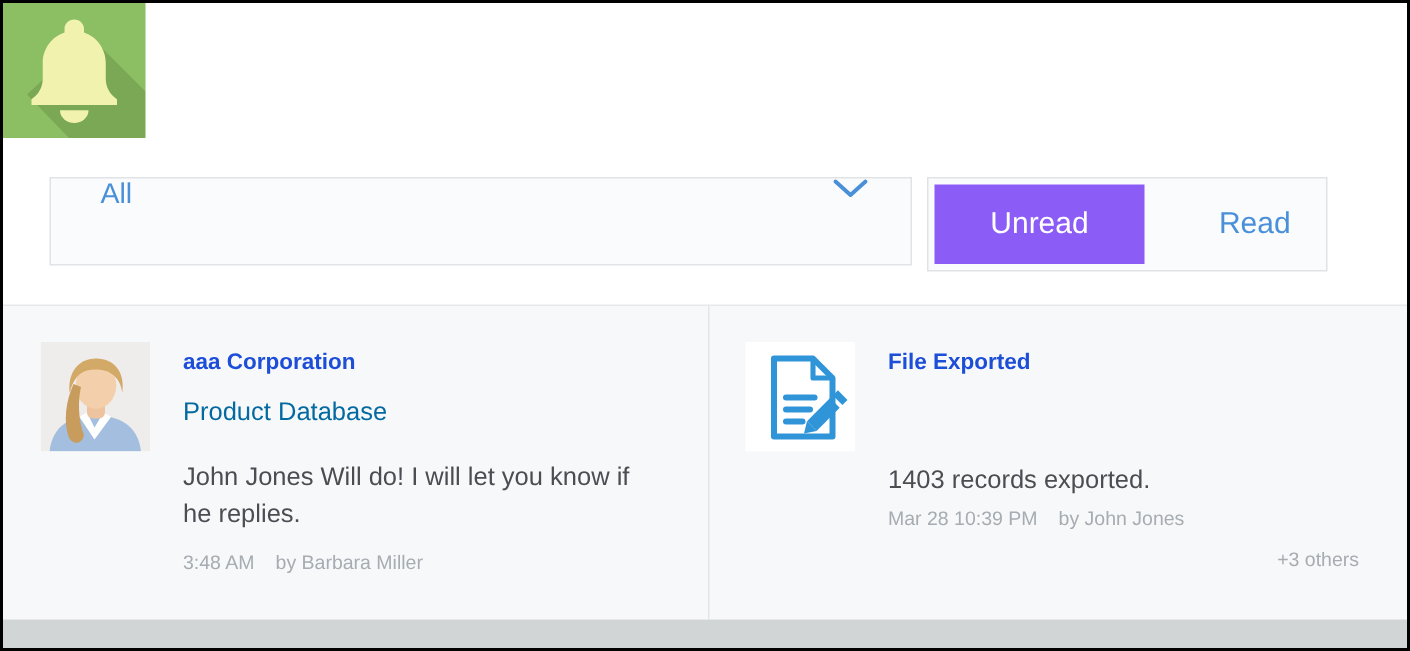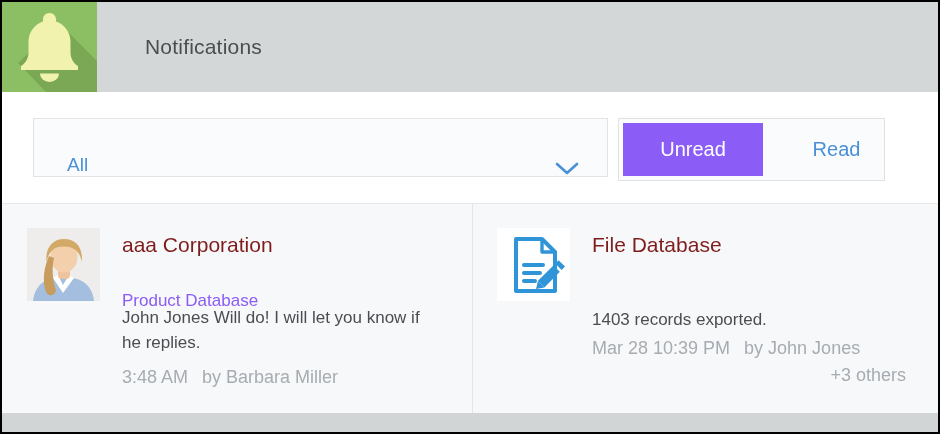--- a/index.html
+++ b/index.html
@@ -33,21 +33,21 @@
     color:#4a4e51;
     letter-spacing:0.2px;
   }
 
   
   .dropdown {
     position:absolute; left:31px; top:116px;
     width:575px; height:59px;
     background:#fafbfc;
     border:1px solid #e1e4e6;
-    display:flex; align-items:flex-end;
+    display:flex; align-items:flex-start;
     cursor:pointer;
   }
   .dropdown-value {
     margin-left:33px;
     font-size:19px;
     color:#4a90d9;
     flex:1;
   }
   .dropdown-chevron { margin-right:28px; display:flex; align-items:center; }
 
@@ -98,37 +98,36 @@
   }
   .icon-box {
     position:absolute; left:495px; top:24px;
     width:73px; height:73px;
     background:#ffffff;
     display:flex; align-items:center; justify-content:center;
   }
 
   .card-title {
     position:absolute;
-    font-size:21px; font-weight:normal;
-    color:#7f1d1d;
+    font-size:15px; font-weight:bold;
+    color:#1d4ed8;
   }
   .card-subtitle {
     position:absolute;
     font-size:17px;
-    color:#8b5cf6;
-    margin-top:26px;
+    color:#0369a1;
   }
   .card-message {
     position:absolute;
     font-size:17px; line-height:25px;
     color:#4a4e52;
   }
   .card-footer {
     position:absolute;
-    font-size:18px;
+    font-size:13px;
     color:#a6acb1;
     white-space:nowrap;
   }
   .footer-by { margin-left:14px; }
 
   .t-left   { left:120px; top:29px; }
   .s-left   { left:120px; top:61px; }
   .m-left   { left:120px; top:101px; width:318px; }
   .f-left   { left:120px; top:163px; }
 
@@ -149,23 +148,20 @@
 <body>
 
 <div class="screen">
 
   <div class="bell-tile">
     <svg width="95" height="90" viewBox="0 0 95 90">
       <polygon points="58,22 95,59 95,90 44,90 16,61" fill="#7aa854"></polygon>
       <path fill="#f1f2ae" d="M47.5,11 c-3.6,0 -6.5,2.8 -6.5,6.3 l0,2.3 c-8.5,2.8 -14.5,10.9 -14.5,20.1 l0,10.8 c0,5.5 -2.8,10.6 -7.5,13.6 l0,3.9 l57,0 l0,-3.9 c-4.7,-3 -7.5,-8.1 -7.5,-13.6 l0,-10.8 c0,-9.2 -6,-17.3 -14.5,-20.1 l0,-2.3 c0,-3.5 -2.9,-6.3 -6.5,-6.3 z"></path>
       <path fill="#f1f2ae" d="M38,71.5 a9.5,8.5 0 0 0 19,0 z"></path>
     </svg>
-  </div>
-  <div class="header-bar">
-    <span class="header-title">Notifications</span>
   </div>
 
   <div class="dropdown">
     <span class="dropdown-value">All</span>
     <span class="dropdown-chevron">
       <svg width="24" height="14" viewBox="0 0 24 14">
         <polyline points="2,2 12,11 22,2" fill="none" stroke="#4a90d9" stroke-width="2.6" stroke-linecap="round" stroke-linejoin="round"></polyline>
       </svg>
     </span>
   </div>
@@ -204,21 +200,21 @@
         <path d="M19,11 L45,11 L58,24 L58,63 L19,63 Z" fill="#ffffff" stroke="#3095d8" stroke-width="4" stroke-linejoin="round"></path>
         <path d="M45,11 L45,24 L58,24" fill="none" stroke="#3095d8" stroke-width="3.4" stroke-linejoin="round"></path>
         <line x1="27" y1="37" x2="46" y2="37" stroke="#3095d8" stroke-width="4" stroke-linecap="round"></line>
         <line x1="27" y1="45" x2="43" y2="45" stroke="#3095d8" stroke-width="4" stroke-linecap="round"></line>
         <line x1="27" y1="53" x2="38" y2="53" stroke="#3095d8" stroke-width="4" stroke-linecap="round"></line>
         <polygon points="39,61 47.4,59.4 41,52.8" fill="#3095d8"></polygon>
         <polygon points="47.4,59.4 41,52.8 56.4,37.4 62.8,43.8" fill="#3095d8"></polygon>
         <polygon points="64.6,42 58.2,35.6 61.6,32.2 68,38.6" fill="#3095d8"></polygon>
       </svg>
     </div>
-    <div class="card-title t-right">File Database</div>
+    <div class="card-title t-right">File Exported</div>
     <div class="card-message m-right">1403 records exported.</div>
     <div class="card-footer f-right">
       <span>Mar 28 10:39 PM</span><span class="footer-by">by John Jones</span>
     </div>
     <div class="card-footer f-others">+3 others</div>
 
   </div>
 
   <div class="bottom-bar"></div>
 

